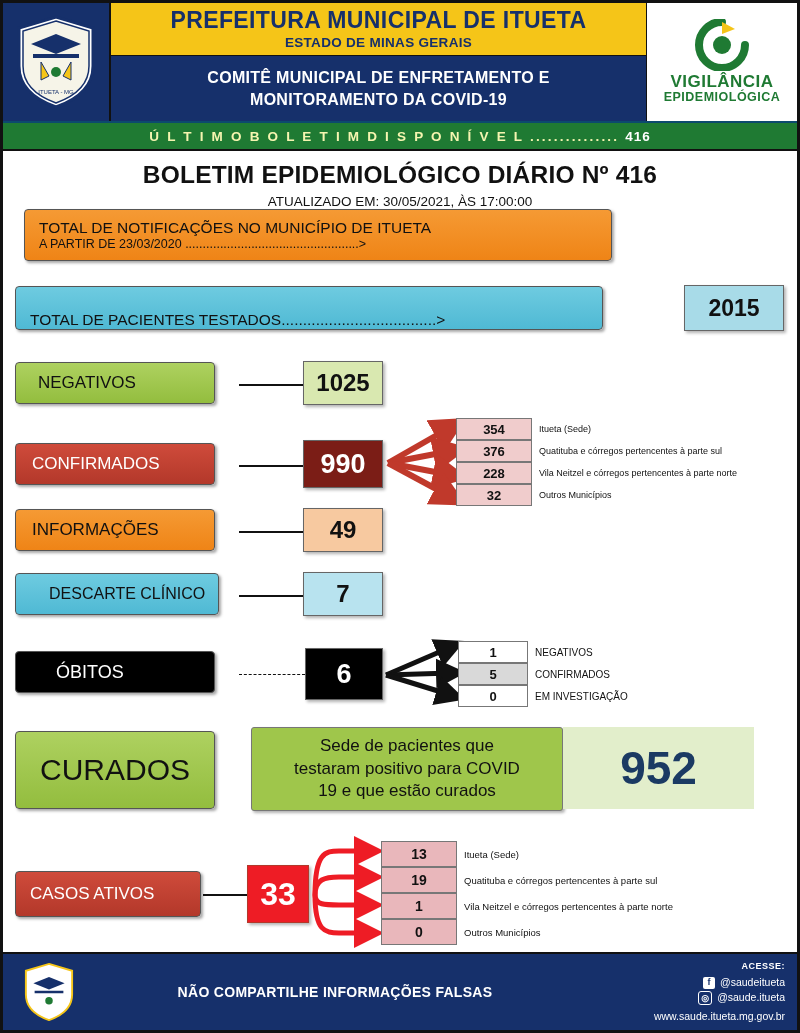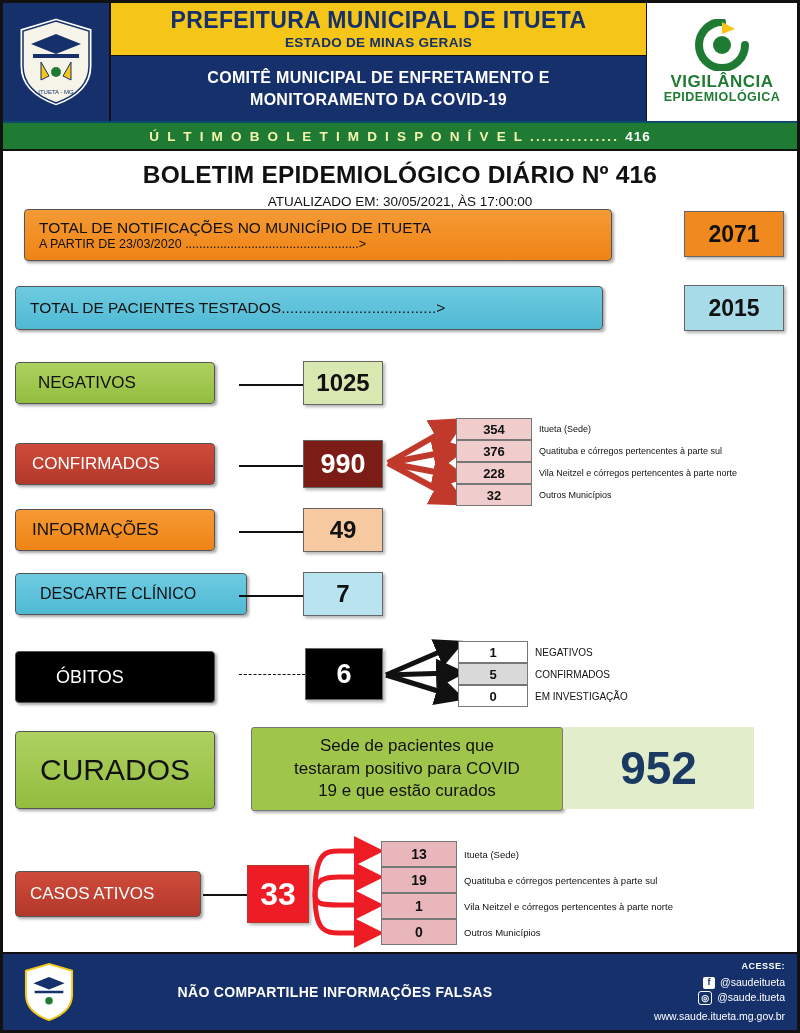--- a/index.html
+++ b/index.html
@@ -218,26 +218,23 @@
     <div class="title">BOLETIM EPIDEMIOLÓGICO DIÁRIO Nº  416</div>
     <div class="subtitle">ATUALIZADO EM: 30/05/2021, ÀS 17:00:00</div>
   </div>
 
   <div class="row" style="left:12px;top:206px;padding-left:9px;">
     <div class="bar total-bar" style="width:588px;background:linear-gradient(180deg,#f59a34,#ef8416);">
       <div class="t1">TOTAL DE NOTIFICAÇÕES NO MUNICÍPIO DE ITUETA</div>
       <div class="t2">A PARTIR DE 23/03/2020 ..................................................&gt;</div>
     </div>
   </div>
-  <div class="row" style="left:681px;top:208px;">
-    <div class="valbox" style="width:100px;height:46px;background:#f08a1e;font-size:23px;color:#111;">2071</div>
-  </div>
 
   <div class="row" style="left:12px;top:283px;">
-    <div class="bar" style="width:588px;height:44px;padding:0 14px;background:linear-gradient(180deg,#6ecbe0,#4fb9d4);">
+    <div class="bar" style="width:588px;height:44px;padding:0 14px;background:linear-gradient(180deg,#6ecbe0,#4fb9d4);align-items:flex-end;">
       <span class="bar-label">TOTAL DE PACIENTES TESTADOS....................................&gt;</span>
     </div>
   </div>
   <div class="row" style="left:681px;top:282px;">
     <div class="valbox" style="width:100px;height:46px;background:#a8dbe8;font-size:23px;color:#111;">2015</div>
   </div>
 
   <div class="row" style="left:12px;top:359px;">
     <div class="bar" style="width:200px;height:42px;padding-left:22px;background:linear-gradient(180deg,#aed160,#93bd3e);">
       <span class="bar-label" style="font-size:17px;">NEGATIVOS</span>
@@ -287,29 +284,29 @@
 
   <div class="row" style="left:12px;top:506px;">
     <div class="bar" style="width:200px;height:42px;padding-left:16px;background:linear-gradient(180deg,#f59a34,#ef8416);">
       <span class="bar-label" style="font-size:17px;">INFORMAÇÕES</span>
     </div>
   </div>
   <div class="connector" style="left:236px;top:528px;width:64px;"></div>
   <div class="valbox" style="position:absolute;left:300px;top:505px;width:80px;height:44px;background:#f7c9a0;font-size:24px;color:#111;">49</div>
 
   <div class="row" style="left:12px;top:570px;">
-    <div class="bar" style="width:232px;height:42px;padding-left:24px;background:linear-gradient(180deg,#6ecbe0,#4fb9d4);">
+    <div class="bar" style="width:204px;height:42px;padding-left:33px;background:linear-gradient(180deg,#6ecbe0,#4fb9d4);">
       <span class="bar-label" style="font-size:16px;">DESCARTE CLÍNICO</span>
     </div>
   </div>
   <div class="connector" style="left:236px;top:592px;width:64px;"></div>
   <div class="valbox" style="position:absolute;left:300px;top:569px;width:80px;height:44px;background:#b8e3ef;font-size:24px;color:#111;">7</div>
 
   <div class="row" style="left:12px;top:648px;">
-    <div class="bar" style="width:200px;height:52px;padding-left:40px;background:#000;">
+    <div class="bar" style="width:200px;height:42px;padding-left:40px;background:#000;">
       <span class="bar-label" style="font-size:18px;color:#fff;">ÓBITOS</span>
     </div>
   </div>
   <div style="position:absolute;left:236px;top:671px;width:66px;height:0;border-top:1px dashed #111;"></div>
   <div class="valbox" style="position:absolute;left:302px;top:645px;width:78px;height:52px;background:#000;font-size:27px;color:#fff;">6</div>
 
   <svg class="arrows" style="left:380px;top:630px;width:82px;height:80px;" viewBox="0 0 82 80">
     <defs>
       <marker id="blkhead" markerWidth="6" markerHeight="6" refX="3" refY="3" orient="auto">
         <path d="M0,0 L6,3 L0,6 Z" fill="#111"></path>

